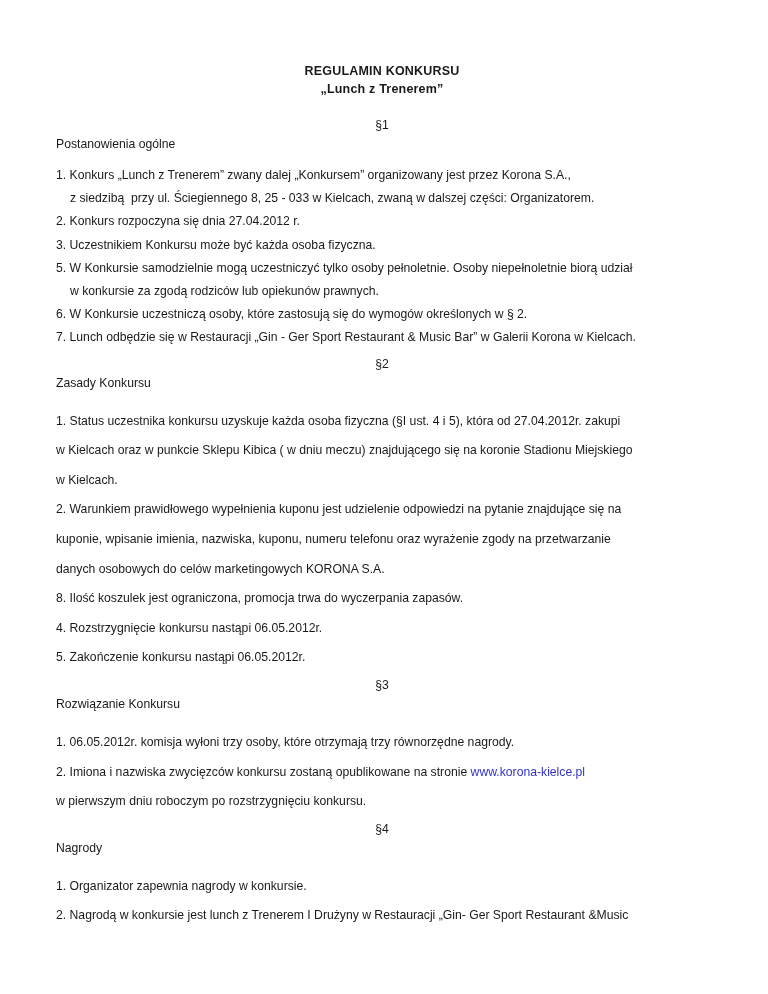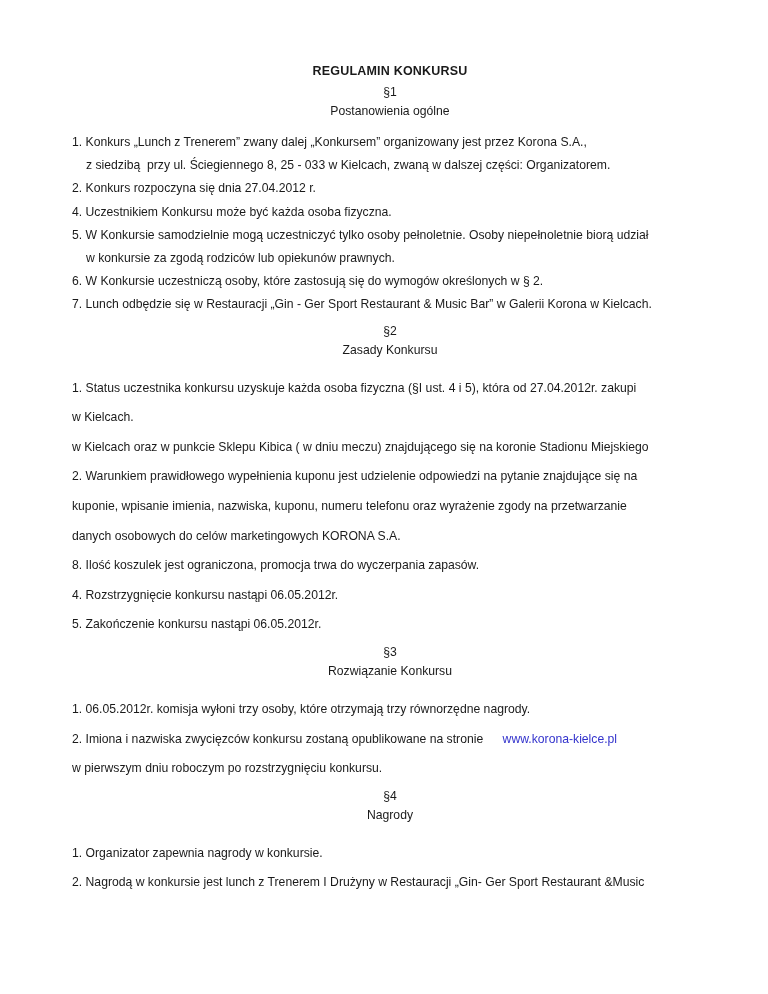--- a/index.html
+++ b/index.html
@@ -12,21 +12,21 @@
     height: 994px;
     font-family: "Liberation Sans", sans-serif;
     color: #1a1a1a;
     -webkit-font-smoothing: antialiased;
   }
   .page {
     position: relative;
     width: 768px;
     height: 994px;
     box-sizing: border-box;
-    padding: 62px 60px 0 72px;
+    padding: 62px 60px 0 56px;
     background: #ffffff;
   }
   .doc-title {
     text-align: center;
     font-weight: bold;
     font-size: 12.5px;
     line-height: 18px;
     letter-spacing: 0.2px;
     margin: 0;
   }
@@ -38,21 +38,21 @@
     letter-spacing: 0.2px;
     margin: 0 0 18px 0;
   }
   .section-head {
     text-align: center;
     font-size: 12.2px;
     line-height: 19px;
     margin: 0;
   }
   .section-sub {
-    text-align: center;
+    text-align: left;
     font-size: 12.2px;
     line-height: 19px;
     margin: 0;
   }
   
   .block-tight {
     margin: 10px 0 0 0;
     font-size: 12.2px;
     line-height: 23.2px;
   }
@@ -71,53 +71,53 @@
   .block-loose .ln {
     white-space: pre;
   }
   .head-group {
     margin-top: 3px;
   }
   .head-group.g2 { margin-top: 5px; }
   a.weblink, .weblink {
     color: #3333cc;
     text-decoration: none;
-    margin-left: 16px;
   }
 </style>
 </head>
 <body>
 
 <div class="page">
 
   <div class="doc-title">REGULAMIN KONKURSU</div>
+  <div class="title-line2">„Lunch z Trenerem”</div>
 
   <div class="head-group">
     <div class="section-head">§1</div>
     <div class="section-sub">Postanowienia ogólne</div>
   </div>
   <div class="block-tight">
     <div class="ln">1. Konkurs „Lunch z Trenerem” zwany dalej „Konkursem” organizowany jest przez Korona S.A.,</div>
     <div class="ln ind">z siedzibą  przy ul. Ściegiennego 8, 25 - 033 w Kielcach, zwaną w dalszej części: Organizatorem.</div>
     <div class="ln">2. Konkurs rozpoczyna się dnia 27.04.2012 r.</div>
-    <div class="ln">4. Uczestnikiem Konkursu może być każda osoba fizyczna.</div>
+    <div class="ln">3. Uczestnikiem Konkursu może być każda osoba fizyczna.</div>
     <div class="ln">5. W Konkursie samodzielnie mogą uczestniczyć tylko osoby pełnoletnie. Osoby niepełnoletnie biorą udział</div>
     <div class="ln ind">w konkursie za zgodą rodziców lub opiekunów prawnych.</div>
     <div class="ln">6. W Konkursie uczestniczą osoby, które zastosują się do wymogów określonych w § 2.</div>
     <div class="ln">7. Lunch odbędzie się w Restauracji „Gin - Ger Sport Restaurant &amp; Music Bar” w Galerii Korona w Kielcach.</div>
   </div>
 
   <div class="head-group g2">
     <div class="section-head">§2</div>
     <div class="section-sub">Zasady Konkursu</div>
   </div>
   <div class="block-loose">
     <div class="ln">1. Status uczestnika konkursu uzyskuje każda osoba fizyczna (§I ust. 4 i 5), która od 27.04.2012r. zakupi</div>
+    <div class="ln">w Kielcach oraz w punkcie Sklepu Kibica ( w dniu meczu) znajdującego się na koronie Stadionu Miejskiego</div>
     <div class="ln">w Kielcach.</div>
-    <div class="ln">w Kielcach oraz w punkcie Sklepu Kibica ( w dniu meczu) znajdującego się na koronie Stadionu Miejskiego</div>
     <div class="ln">2. Warunkiem prawidłowego wypełnienia kuponu jest udzielenie odpowiedzi na pytanie znajdujące się na</div>
     <div class="ln">kuponie, wpisanie imienia, nazwiska, kuponu, numeru telefonu oraz wyrażenie zgody na przetwarzanie</div>
     <div class="ln">danych osobowych do celów marketingowych KORONA S.A.</div>
     <div class="ln">8. Ilość koszulek jest ograniczona, promocja trwa do wyczerpania zapasów.</div>
     <div class="ln">4. Rozstrzygnięcie konkursu nastąpi 06.05.2012r.</div>
     <div class="ln">5. Zakończenie konkursu nastąpi 06.05.2012r.</div>
   </div>
 
   <div class="head-group">
     <div class="section-head">§3</div>

